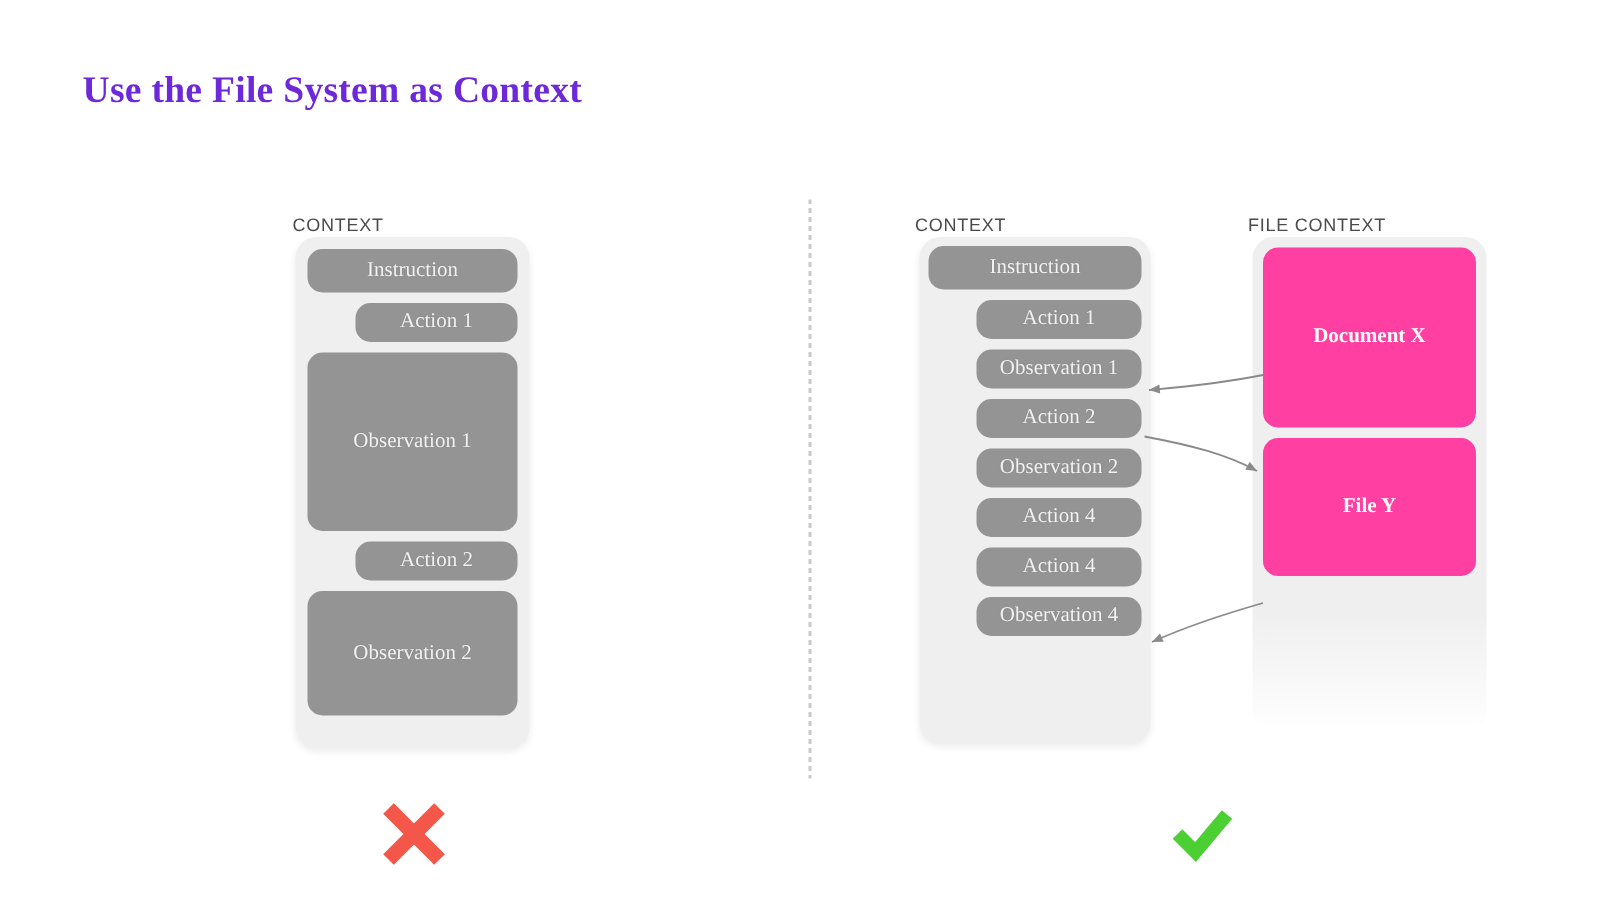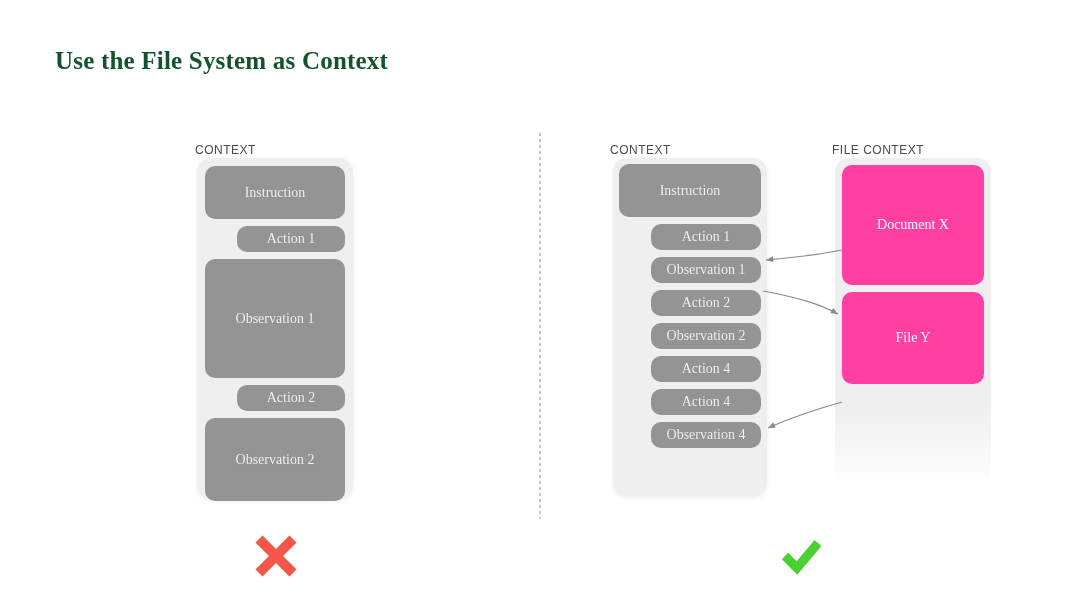--- a/index.html
+++ b/index.html
@@ -3,21 +3,21 @@
 <meta charset="utf-8">
 <style>
   html,body{margin:0;padding:0;}
   body{
     width:1080px;height:608px;position:relative;background:#ffffff;
     font-family:"Liberation Sans", sans-serif;overflow:hidden;
   }
   .title{
     position:absolute;left:55px;top:47px;
     font-family:"Liberation Serif", serif;font-weight:700;
-    font-size:25px;color:#14532d;letter-spacing:0.2px;
+    font-size:25px;color:#6d28d9;letter-spacing:0.2px;
   }
   .col-label{
     position:absolute;top:143px;font-size:12px;color:#4a4a4a;
     letter-spacing:0.5px;width:160px;
   }
   .col-label.ctx-left{left:195px;}
   .col-label.ctx-right{left:610px;}
   .col-label.fs{left:832px;}
   .panel{
     position:absolute;background:#efefef;border-radius:14px;
@@ -30,28 +30,28 @@
     left:835px;top:158px;width:156px;height:330px;padding:7px;
     background:linear-gradient(180deg,#efefef 0%,#efefef 76%,rgba(239,239,239,0) 100%);
     box-shadow:none;
   }
   .block{
     background:#949494;border-radius:10px;color:#f2f2f2;
     font-family:"Liberation Serif", serif;font-size:14px;
     display:flex;align-items:center;justify-content:center;flex:none;
     text-shadow:0 0 1px rgba(0,0,0,0.15);
   }
-  .h-instr{height:53px;}
+  .h-instr{height:29px;}
   .h-small{height:26px;margin-left:32px;}
   .h-obs-xl{height:119px;}
   .h-obs-l{height:83px;}
   .file-block{
     background:#ff3fa2;border-radius:10px;color:#ffffff;
     font-family:"Liberation Serif", serif;font-size:14px;
-    display:flex;align-items:center;justify-content:center;flex:none;
+    display:flex;align-items:center;justify-content:center;flex:none;font-weight:bold;
   }
   .h-file-1{height:120px;}
   .h-file-2{height:92px;}
   .divider{
     position:absolute;left:539px;top:133px;width:2px;height:386px;
     background:repeating-linear-gradient(180deg,#c9c9c9 0 3px,transparent 3px 6px);
   }
   .overlay{position:absolute;left:0;top:0;pointer-events:none;}
   .verdict{position:absolute;}
   .verdict.cross{left:252px;top:532px;}

